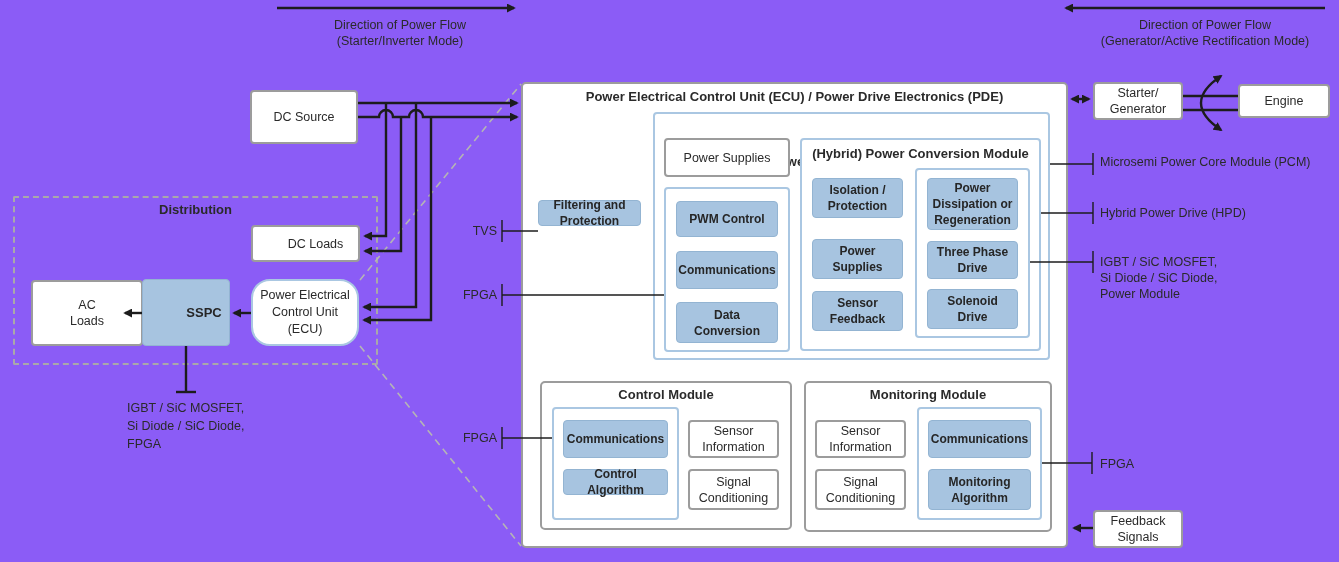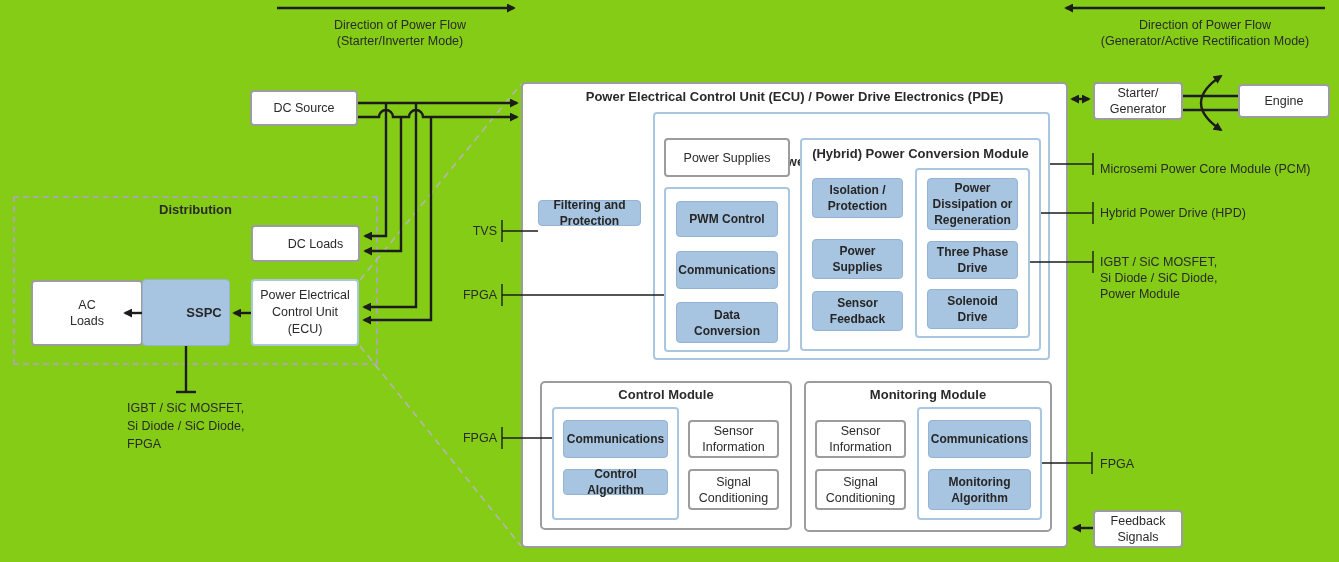--- a/index.html
+++ b/index.html
@@ -1,16 +1,16 @@
 <!DOCTYPE html>
 <html><head>
 <meta charset="utf-8">
 <style>
   html,body{margin:0;padding:0;background:#fff;}
-  .stage{position:relative;width:1339px;height:562px;background:#84cc16;
+  .stage{position:relative;width:1339px;height:562px;background:#8b5cf6;
          font-family:"Liberation Sans",sans-serif;color:#2a2a2a;overflow:hidden;}
   .abs{position:absolute;box-sizing:border-box;}
   
   .gbox{background:#fff;border:2px solid #9c9c9c;border-radius:4px;
         display:flex;align-items:center;justify-content:center;text-align:center;
         font-size:12.5px;line-height:16px;}
   
   .mbox{background:#fff;border:2px solid #9c9c9c;border-radius:5px;}
   
   .cbox{background:#fff;border:2px solid #aac7e2;border-radius:4px;}
@@ -29,38 +29,38 @@
 </head>
 <body>
 
 <div class="stage">
 
   <div class="abs lbl pre" style="left:280px;top:17px;width:240px;text-align:center;">Direction of Power Flow
 (Starter/Inverter Mode)</div>
   <div class="abs lbl pre" style="left:1085px;top:17px;width:240px;text-align:center;">Direction of Power Flow
 (Generator/Active Rectification Mode)</div>
 
-  <div class="abs gbox" style="left:250px;top:90px;width:108px;height:36px;">
+  <div class="abs gbox" style="left:250px;top:90px;width:108px;height:54px;">
     <span class="pre">DC Source</span>
   </div>
 
   <div class="abs dbox" style="left:13px;top:196px;width:365px;height:169px;"></div>
   <div class="abs title" style="left:13px;top:202px;width:365px;">Distribution</div>
 
   <div class="abs gbox" style="left:251px;top:225px;width:109px;height:37px;padding-left:20px;">
     <span class="pre">DC Loads</span>
   </div>
   <div class="abs gbox" style="left:31px;top:280px;width:112px;height:66px;">
     <span class="pre">AC
 Loads</span>
   </div>
   <div class="abs bbox" style="left:142px;top:279px;width:88px;height:67px;font-size:13px;padding-left:36px;">
     <span class="pre">SSPC</span>
   </div>
-  <div class="abs cbox" style="left:251px;top:279px;width:108px;height:67px;display:flex;align-items:center;justify-content:center;text-align:center;font-size:12.5px;line-height:17px;">
+  <div class="abs cbox" style="left:251px;top:279px;width:108px;height:67px;display:flex;align-items:center;justify-content:center;text-align:center;font-size:12.5px;line-height:17px;border-radius:19px;">
     <span class="pre">Power Electrical
 Control Unit
 (ECU)</span>
   </div>
   <div class="abs lbl pre" style="left:127px;top:399px;width:140px;line-height:18px;">IGBT / SiC MOSFET,
 Si Diode / SiC Diode,
 FPGA</div>
 
   <div class="abs mbox" style="left:521px;top:82px;width:547px;height:466px;"></div>
   <div class="abs title" style="left:521px;top:89px;width:547px;">Power Electrical Control Unit (ECU) / Power Drive Electronics (PDE)</div>
@@ -154,21 +154,21 @@
     <span class="pre">Communications</span>
   </div>
   <div class="abs bbox" style="left:928px;top:469px;width:103px;height:41px;">
     <span class="pre">Monitoring
 Algorithm</span>
   </div>
 
   <div class="abs lbl" style="left:400px;top:223px;width:97px;text-align:right;">TVS</div>
   <div class="abs lbl" style="left:400px;top:287px;width:97px;text-align:right;">FPGA</div>
   <div class="abs lbl" style="left:400px;top:430px;width:97px;text-align:right;">FPGA</div>
-  <div class="abs lbl" style="left:1100px;top:161px;width:230px;">Microsemi Power Core Module (PCM)</div>
+  <div class="abs lbl" style="left:1100px;top:154px;width:230px;">Microsemi Power Core Module (PCM)</div>
   <div class="abs lbl" style="left:1100px;top:205px;width:220px;">Hybrid Power Drive (HPD)</div>
   <div class="abs lbl pre" style="left:1100px;top:254px;width:180px;">IGBT / SiC MOSFET,
 Si Diode / SiC Diode,
 Power Module</div>
   <div class="abs lbl" style="left:1100px;top:456px;width:80px;">FPGA</div>
 
   <div class="abs gbox" style="left:1093px;top:82px;width:90px;height:38px;">
     <span class="pre">Starter/
 Generator</span>
   </div>

